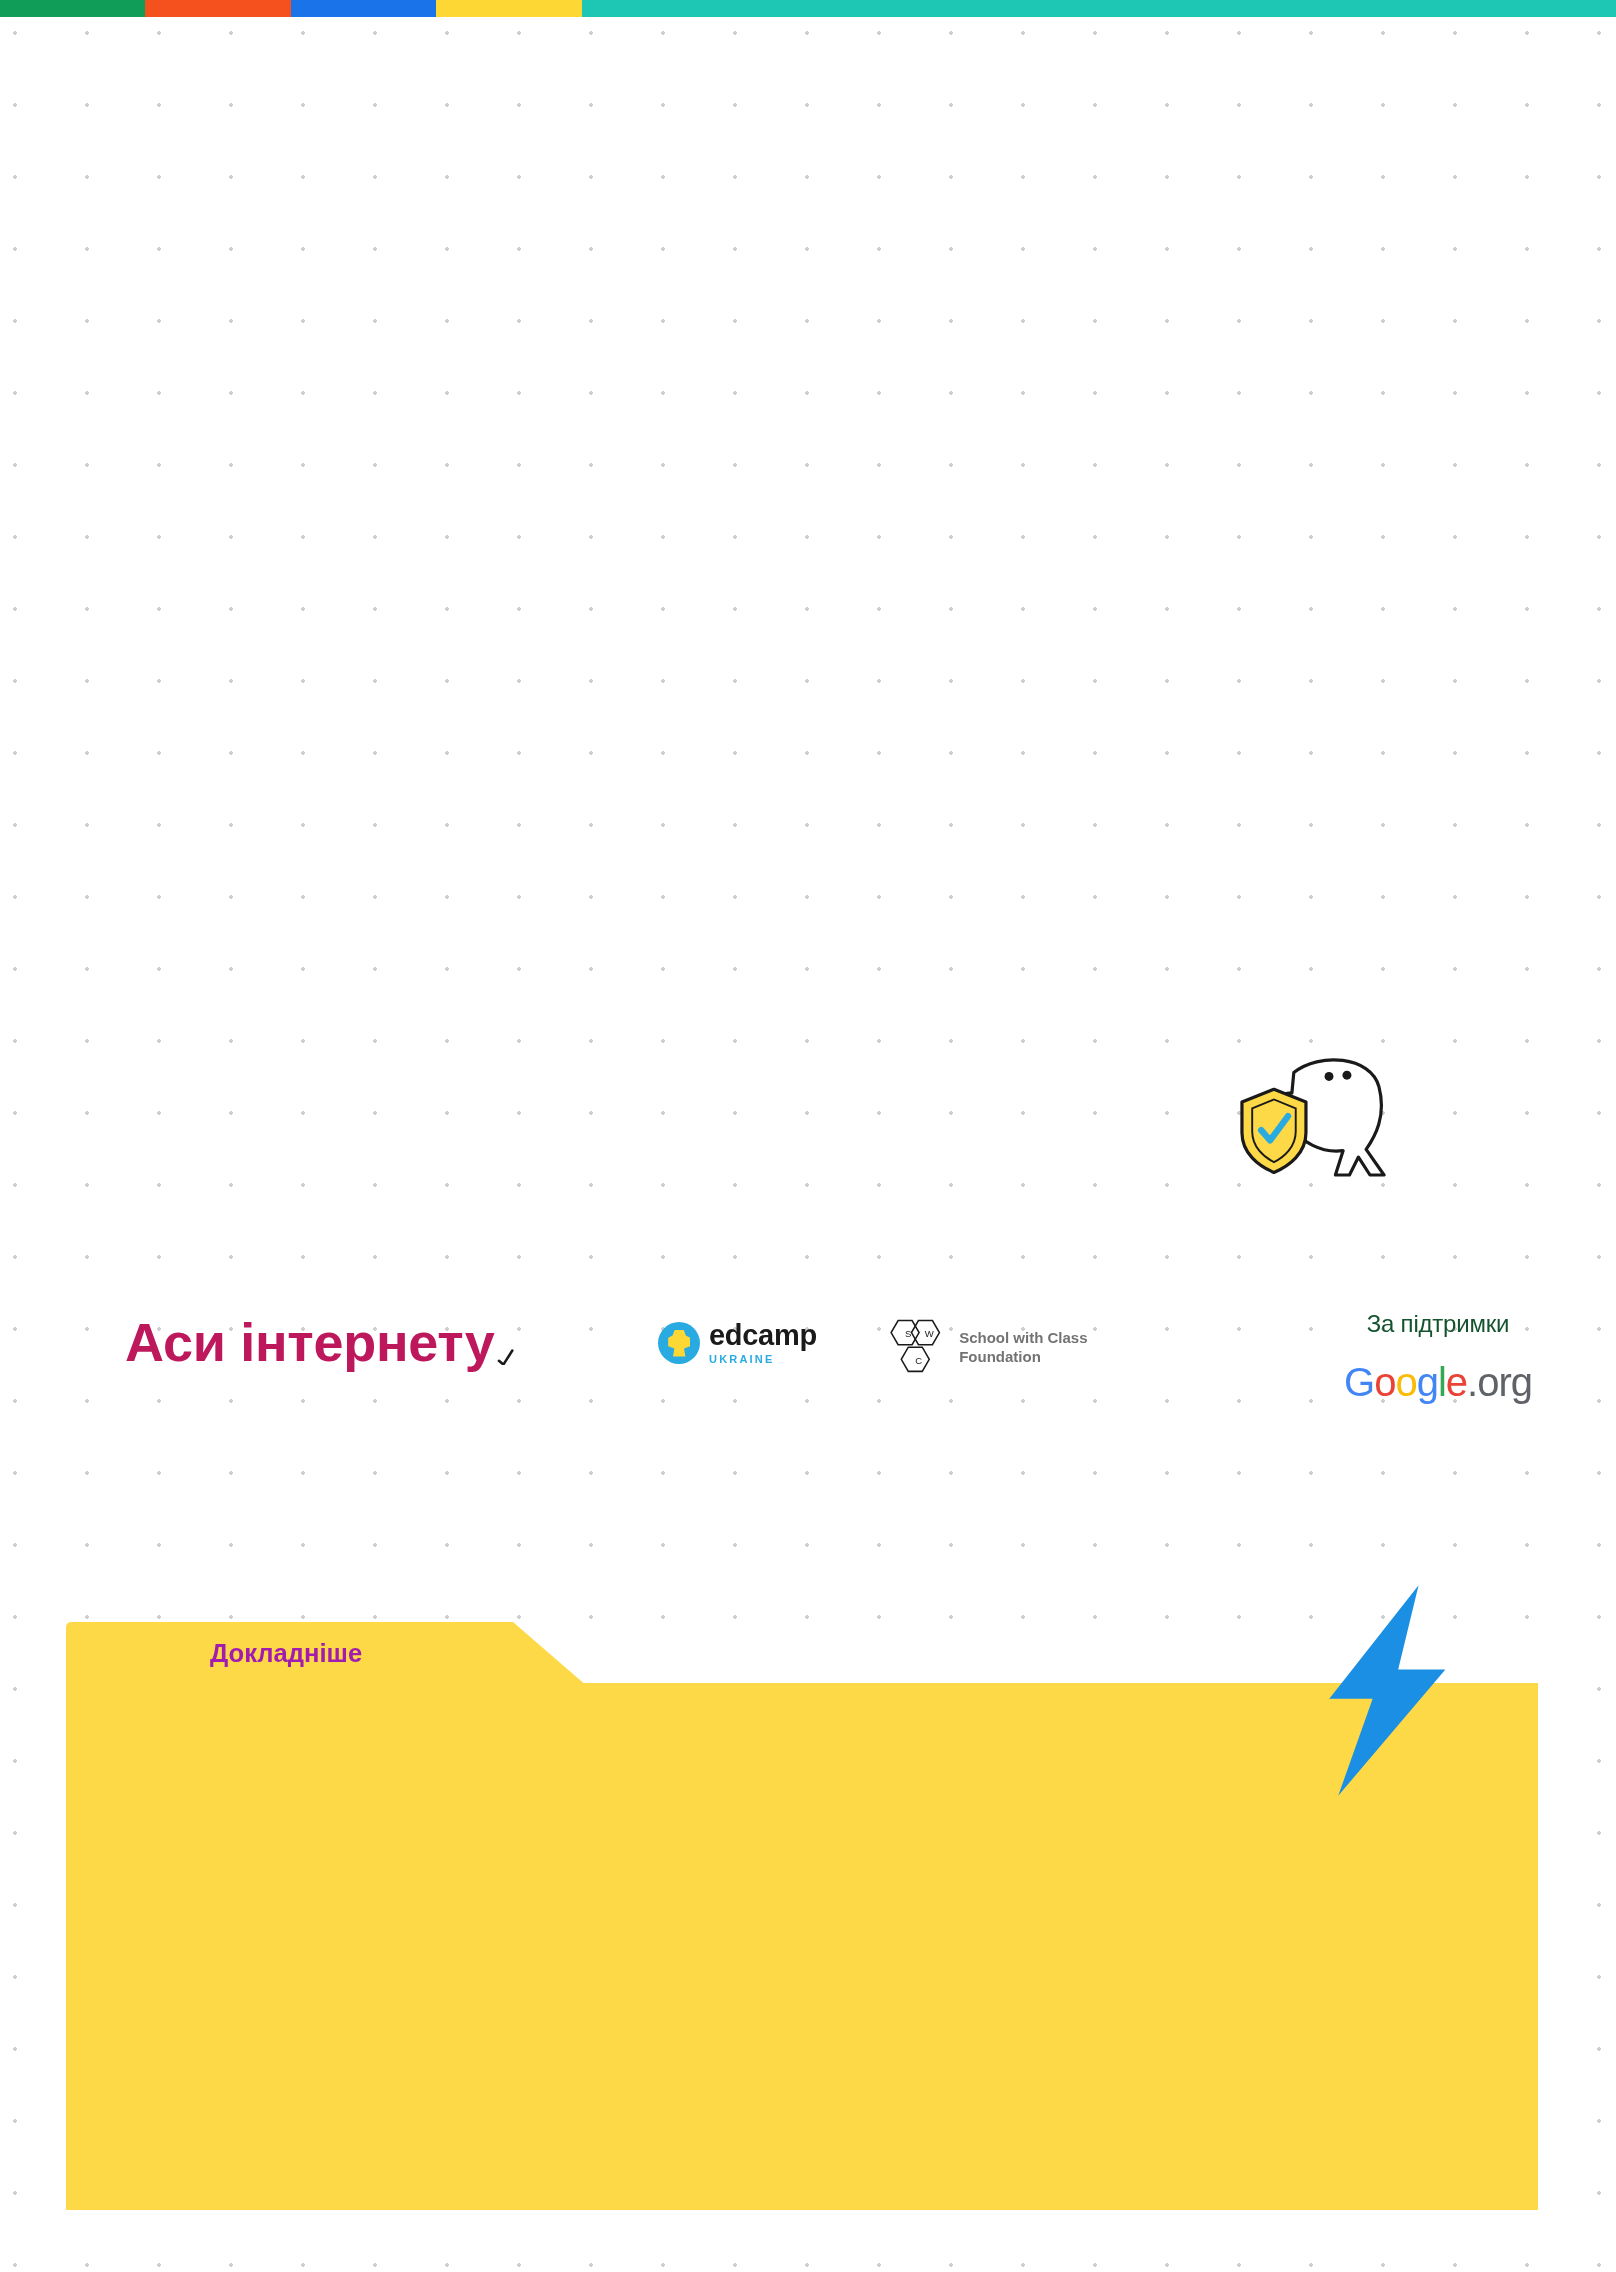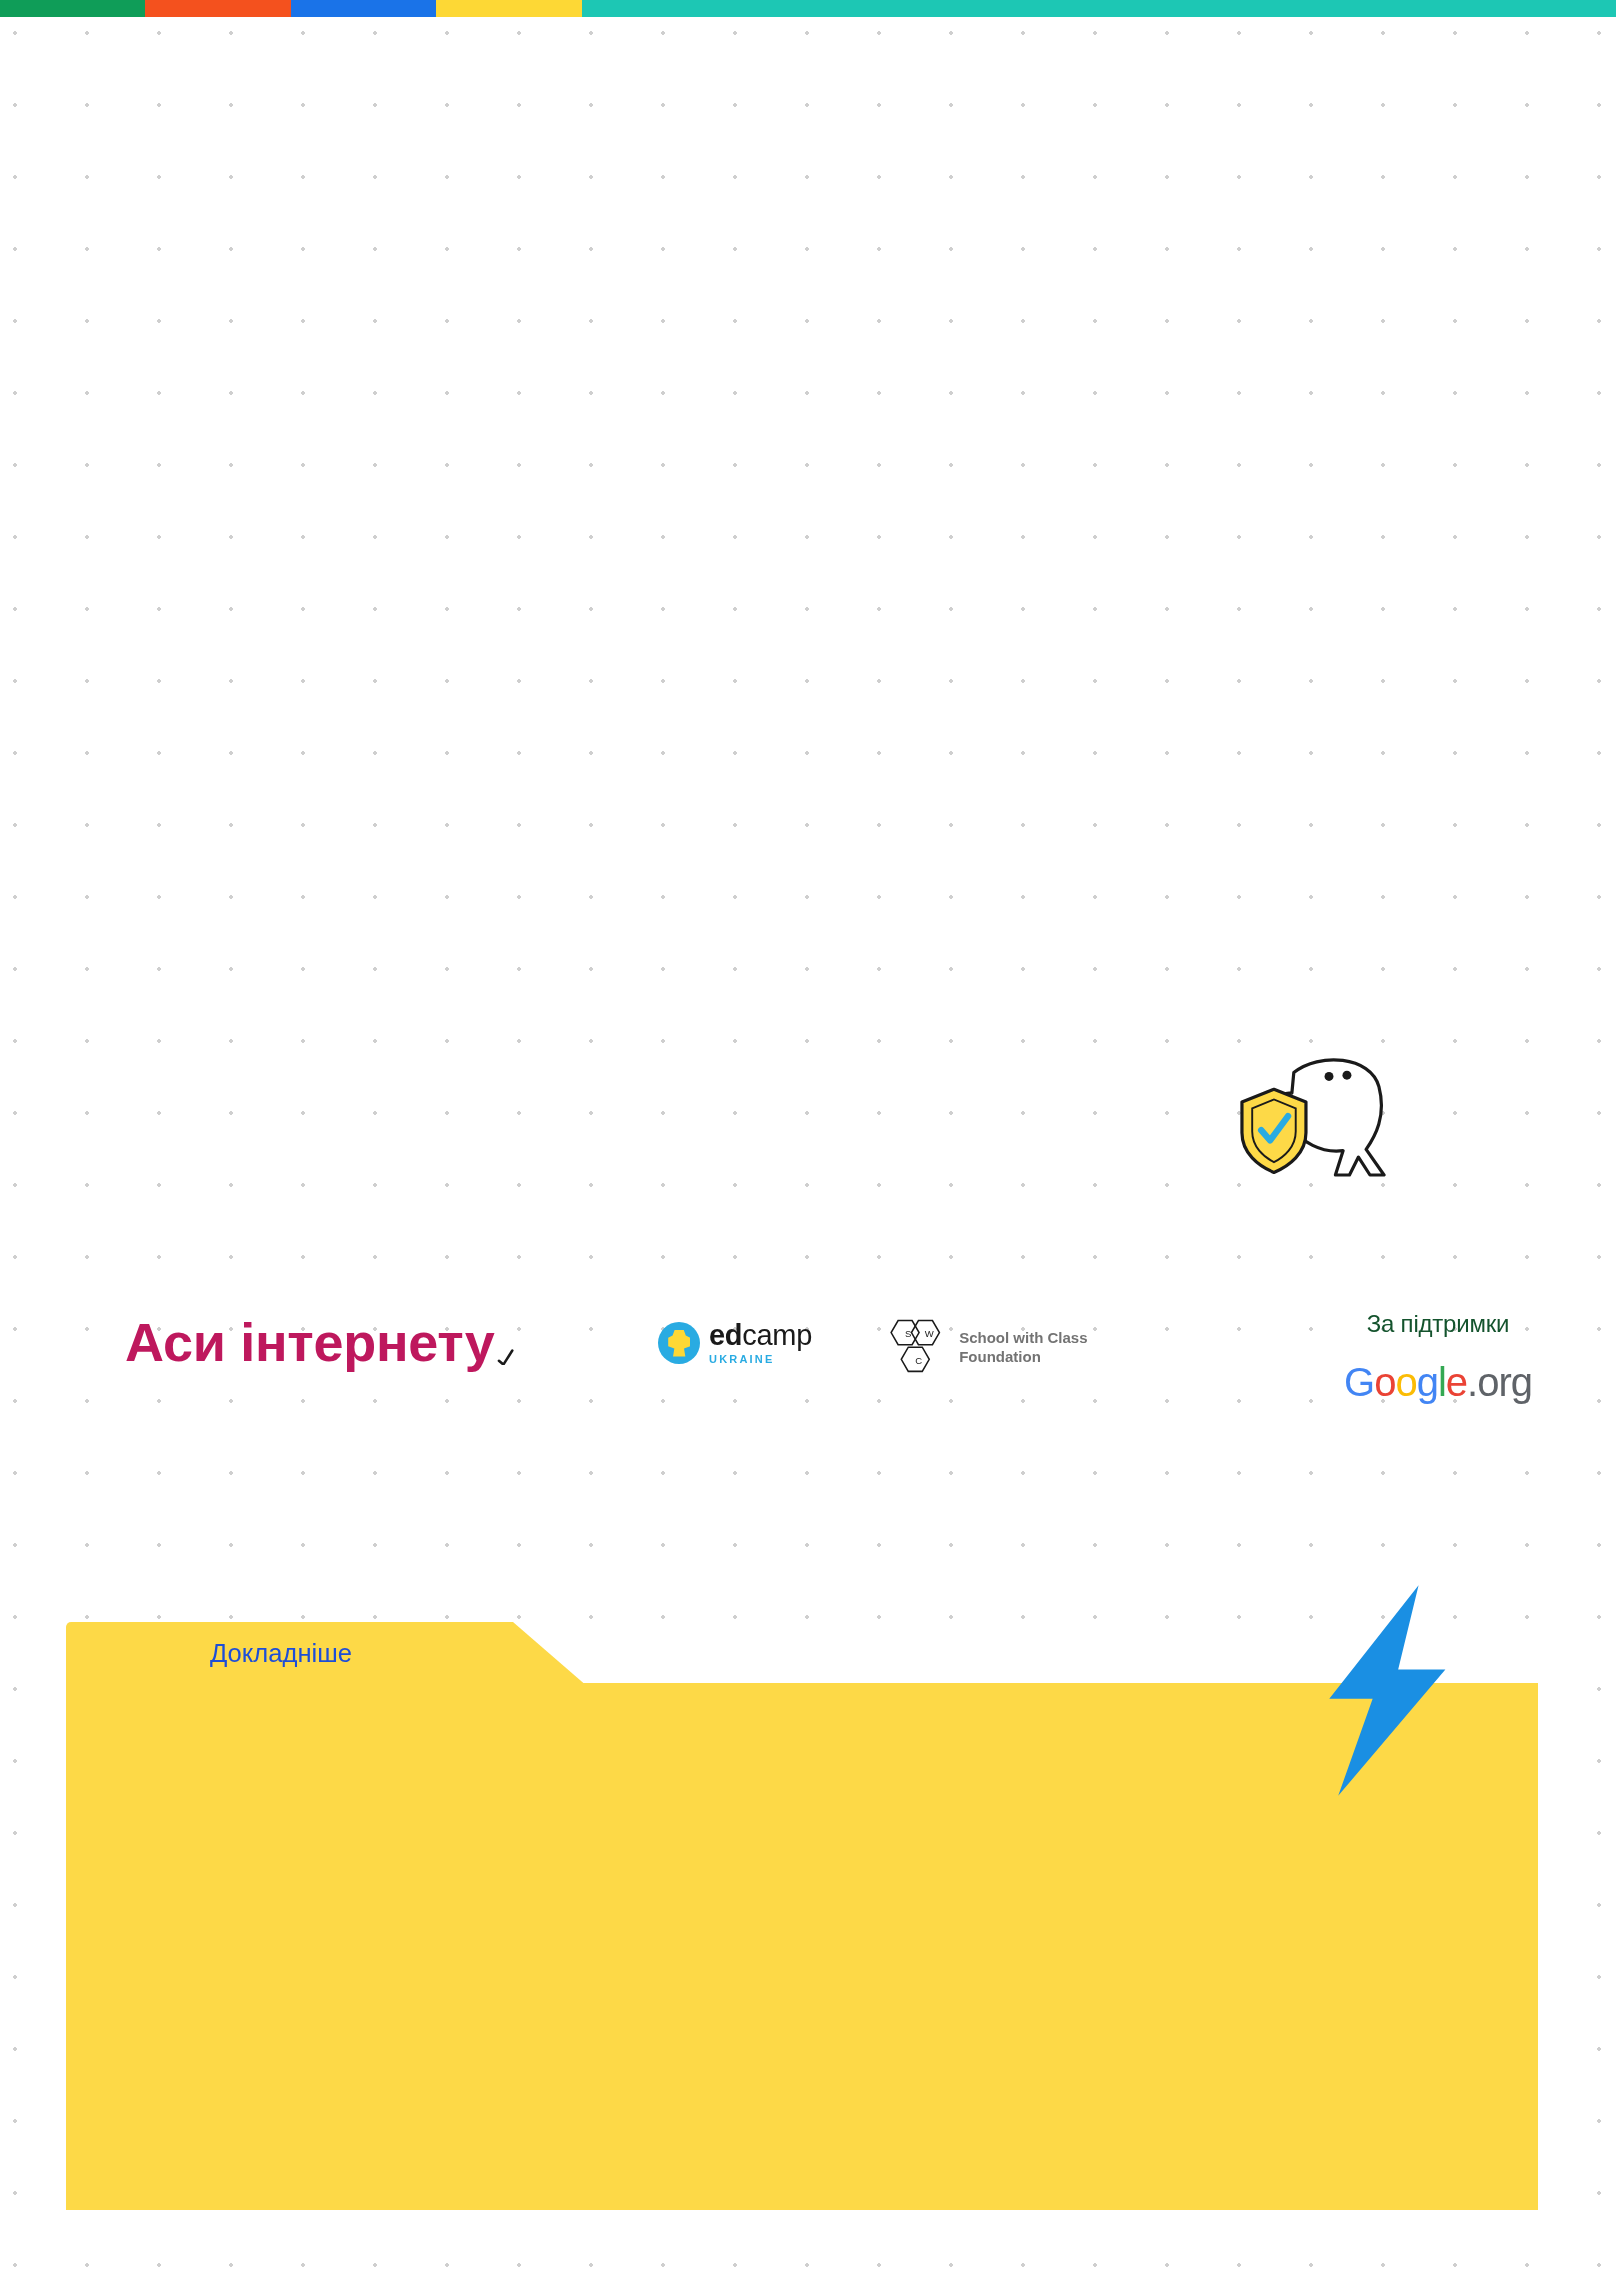--- a/index.html
+++ b/index.html
@@ -100,21 +100,21 @@
     line-height: 1;
   }
   .edcamp-name {
     font-size: 29px;
     font-weight: 700;
     color: #1a1a1a;
     letter-spacing: -0.3px;
   }
   .edcamp-name em {
     font-style: normal;
-    font-weight: 400;
+    font-weight: 700;
   }
   .edcamp-sub {
     font-size: 11px;
     font-weight: 700;
     color: #29abe2;
     letter-spacing: 2.2px;
     margin-top: 3.8px;
   }
 
   .swc {
@@ -189,22 +189,22 @@
     top: 61px;
     width: 1472px;
     height: 527px;
     background: #FDD947;
   }
   .folder-label {
     position: absolute;
     left: 144px;
     top: 16.6px;
     font-size: 25.6px;
-    font-weight: normal;
-    color: #1d4ed8;
+    font-weight: bold;
+    color: #a21caf;
     z-index: 5;
   }
 
   .bolt {
     position: absolute;
     left: 1291px;
     top: 1585px;
     width: 185px;
     height: 211px;
     z-index: 6;

